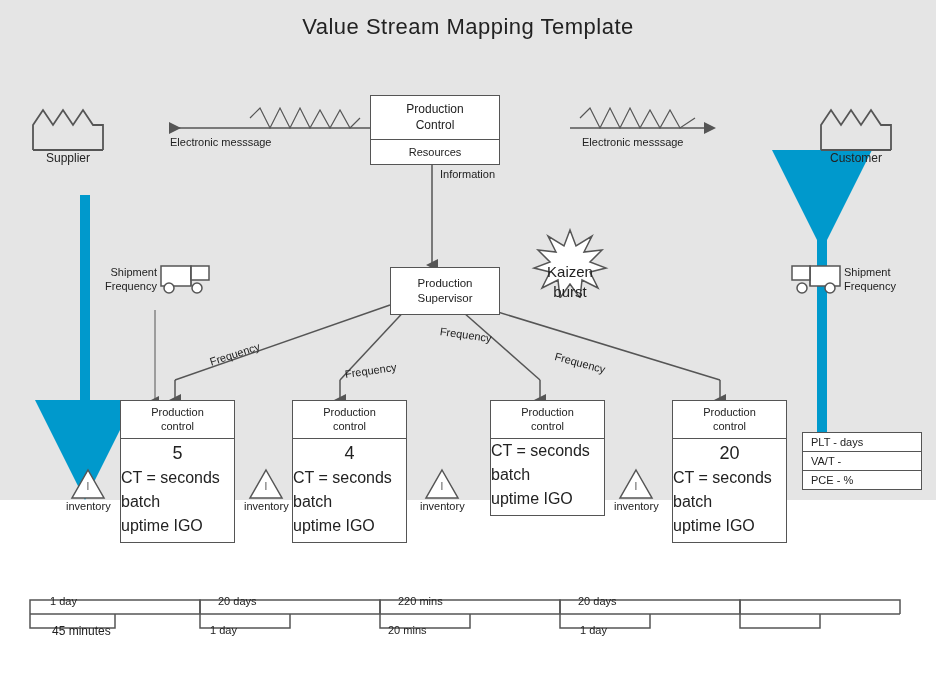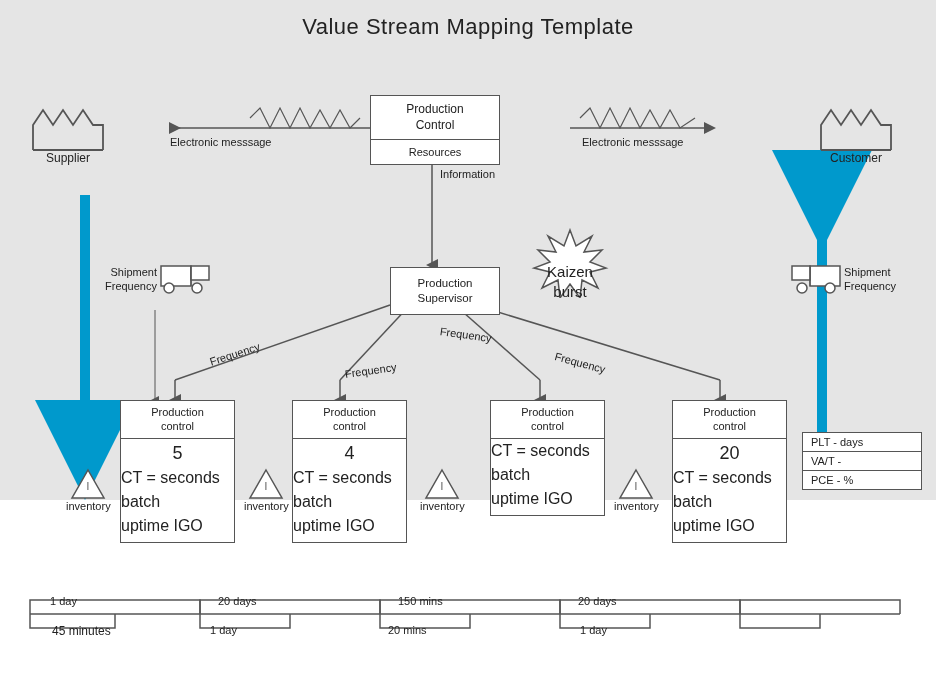--- a/index.html
+++ b/index.html
@@ -309,21 +309,21 @@
   <div class="inventory-group" style="left:614px; top:468px;">
     <svg width="36" height="32" viewBox="0 0 36 32">
       <polygon points="18,2 34,30 2,30" fill="white" stroke="#555" stroke-width="1.5"></polygon>
       <text x="18" y="22" text-anchor="middle" font-size="10" fill="#555">I</text>
     </svg>
     <div style="font-size:11px;">inventory</div>
   </div>
 
   <div style="position:absolute; left:50px; top:595px; font-size:11px;">1 day</div>
   <div style="position:absolute; left:218px; top:595px; font-size:11px;">20 days</div>
-  <div style="position:absolute; left:398px; top:595px; font-size:11px;">150 mins</div>
+  <div style="position:absolute; left:398px; top:595px; font-size:11px;">220 mins</div>
   <div style="position:absolute; left:578px; top:595px; font-size:11px;">20 days</div>
 
   <div style="position:absolute; left:52px; top:624px; font-size:12px;">45 minutes</div>
   <div style="position:absolute; left:210px; top:624px; font-size:11px;">1 day</div>
   <div style="position:absolute; left:388px; top:624px; font-size:11px;">20 mins</div>
   <div style="position:absolute; left:580px; top:624px; font-size:11px;">1 day</div>
 
   <div class="legend">
     <div class="legend-row">PLT - days</div>
     <div class="legend-row">VA/T -</div>

